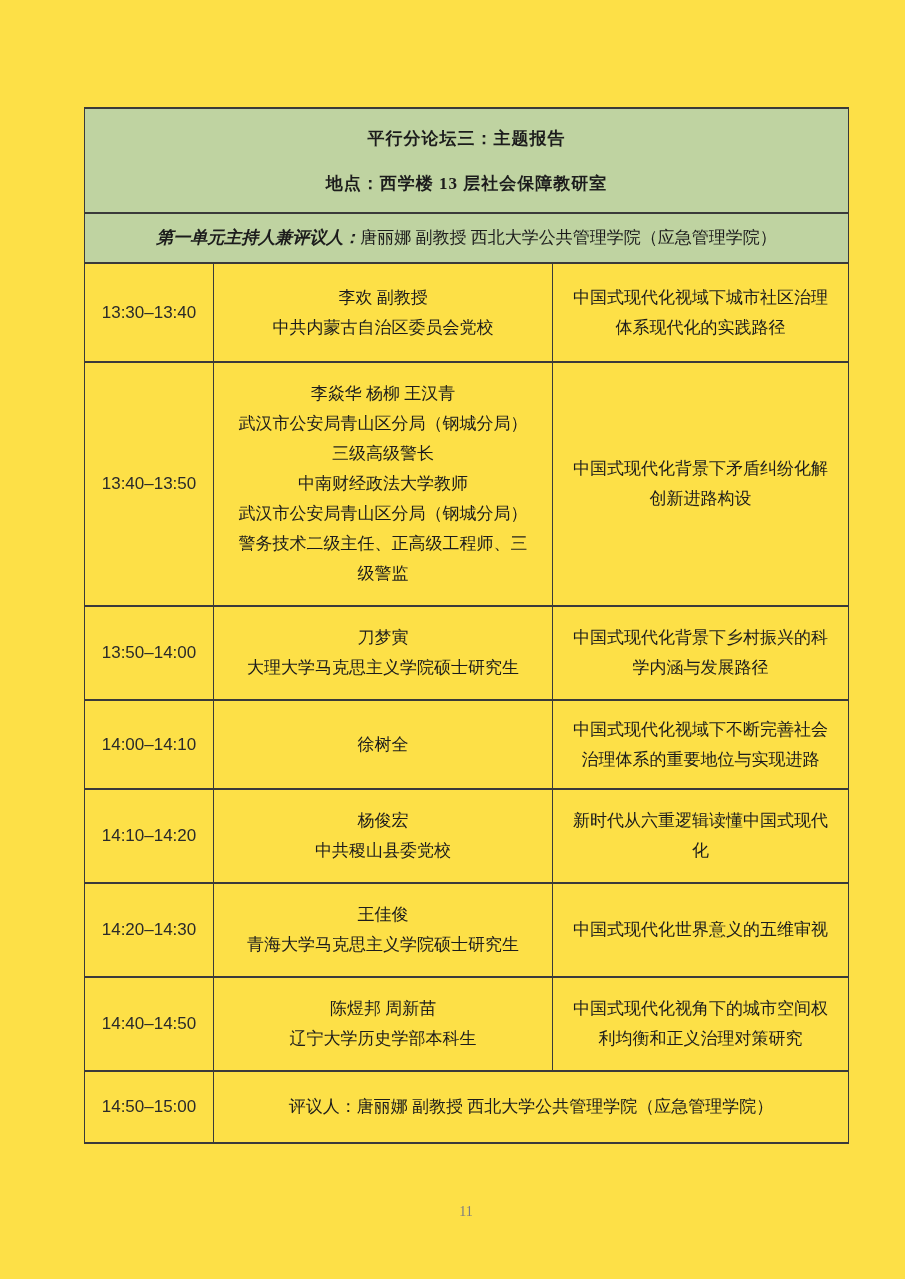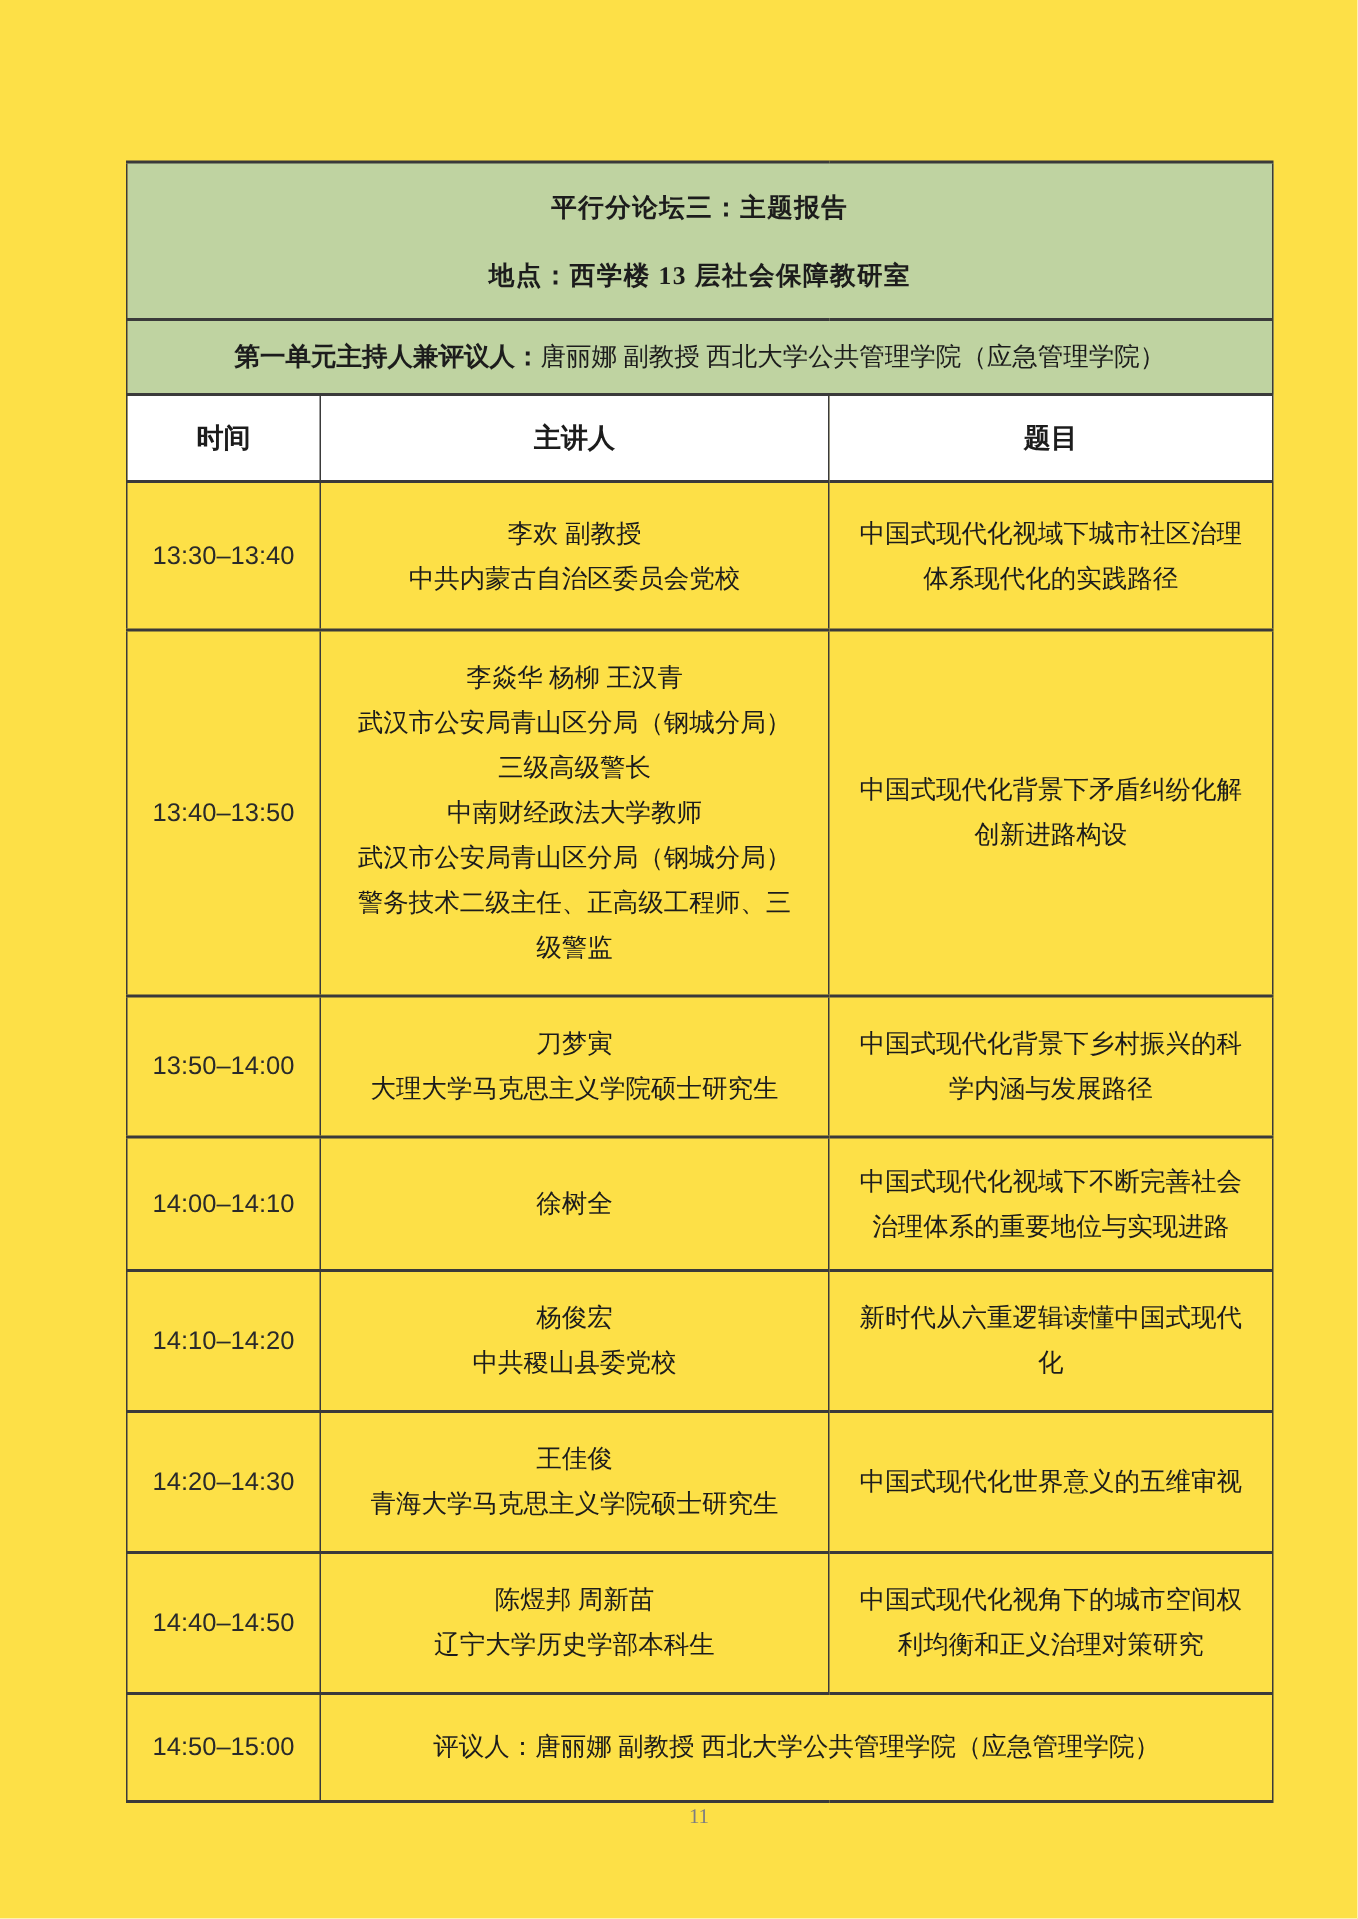--- a/index.html
+++ b/index.html
@@ -42,21 +42,21 @@
     font-size: 20px;
     letter-spacing: 1px;
   }
   td.banner-cell .banner-line { line-height: 1; }
   td.banner-cell .banner-gap { height: 28px; }
 
   td.session-cell {
     height: 50px;
     font-size: 17px;
   }
-  td.session-cell .bold-label { font-weight: bold; }
+  td.session-cell .bold-label { font-weight: bold; font-style: italic; }
 
   tr.head-row th {
     height: 58px;
     font-weight: bold;
     font-size: 18px;
     background: #ffffff;
   }
   td.time-cell {
     font-family: "Liberation Sans", sans-serif;
     font-size: 16.5px;
@@ -97,25 +97,20 @@
           <div class="banner-line">地点：西学楼 13 层社会保障教研室</div>
         </td>
       </tr>
 
       <tr>
         <td colspan="3" class="green session-cell">
           <span class="bold-label">第一单元主持人兼评议人：</span><span>唐丽娜 副教授 西北大学公共管理学院（应急管理学院）</span>
         </td>
       </tr>
 
-      <tr class="head-row">
-        <th>时间</th>
-        <th>主讲人</th>
-        <th>题目</th>
-      </tr>
 
       <tr class="data-row" style="height:99px">
         <td class="time-cell">13:30–13:40</td>
         <td class="speaker-cell">
           <div>李欢 副教授</div>
           <div>中共内蒙古自治区委员会党校</div>
         </td>
         <td class="title-cell">中国式现代化视域下城市社区治理体系现代化的实践路径</td>
       </tr>
 

